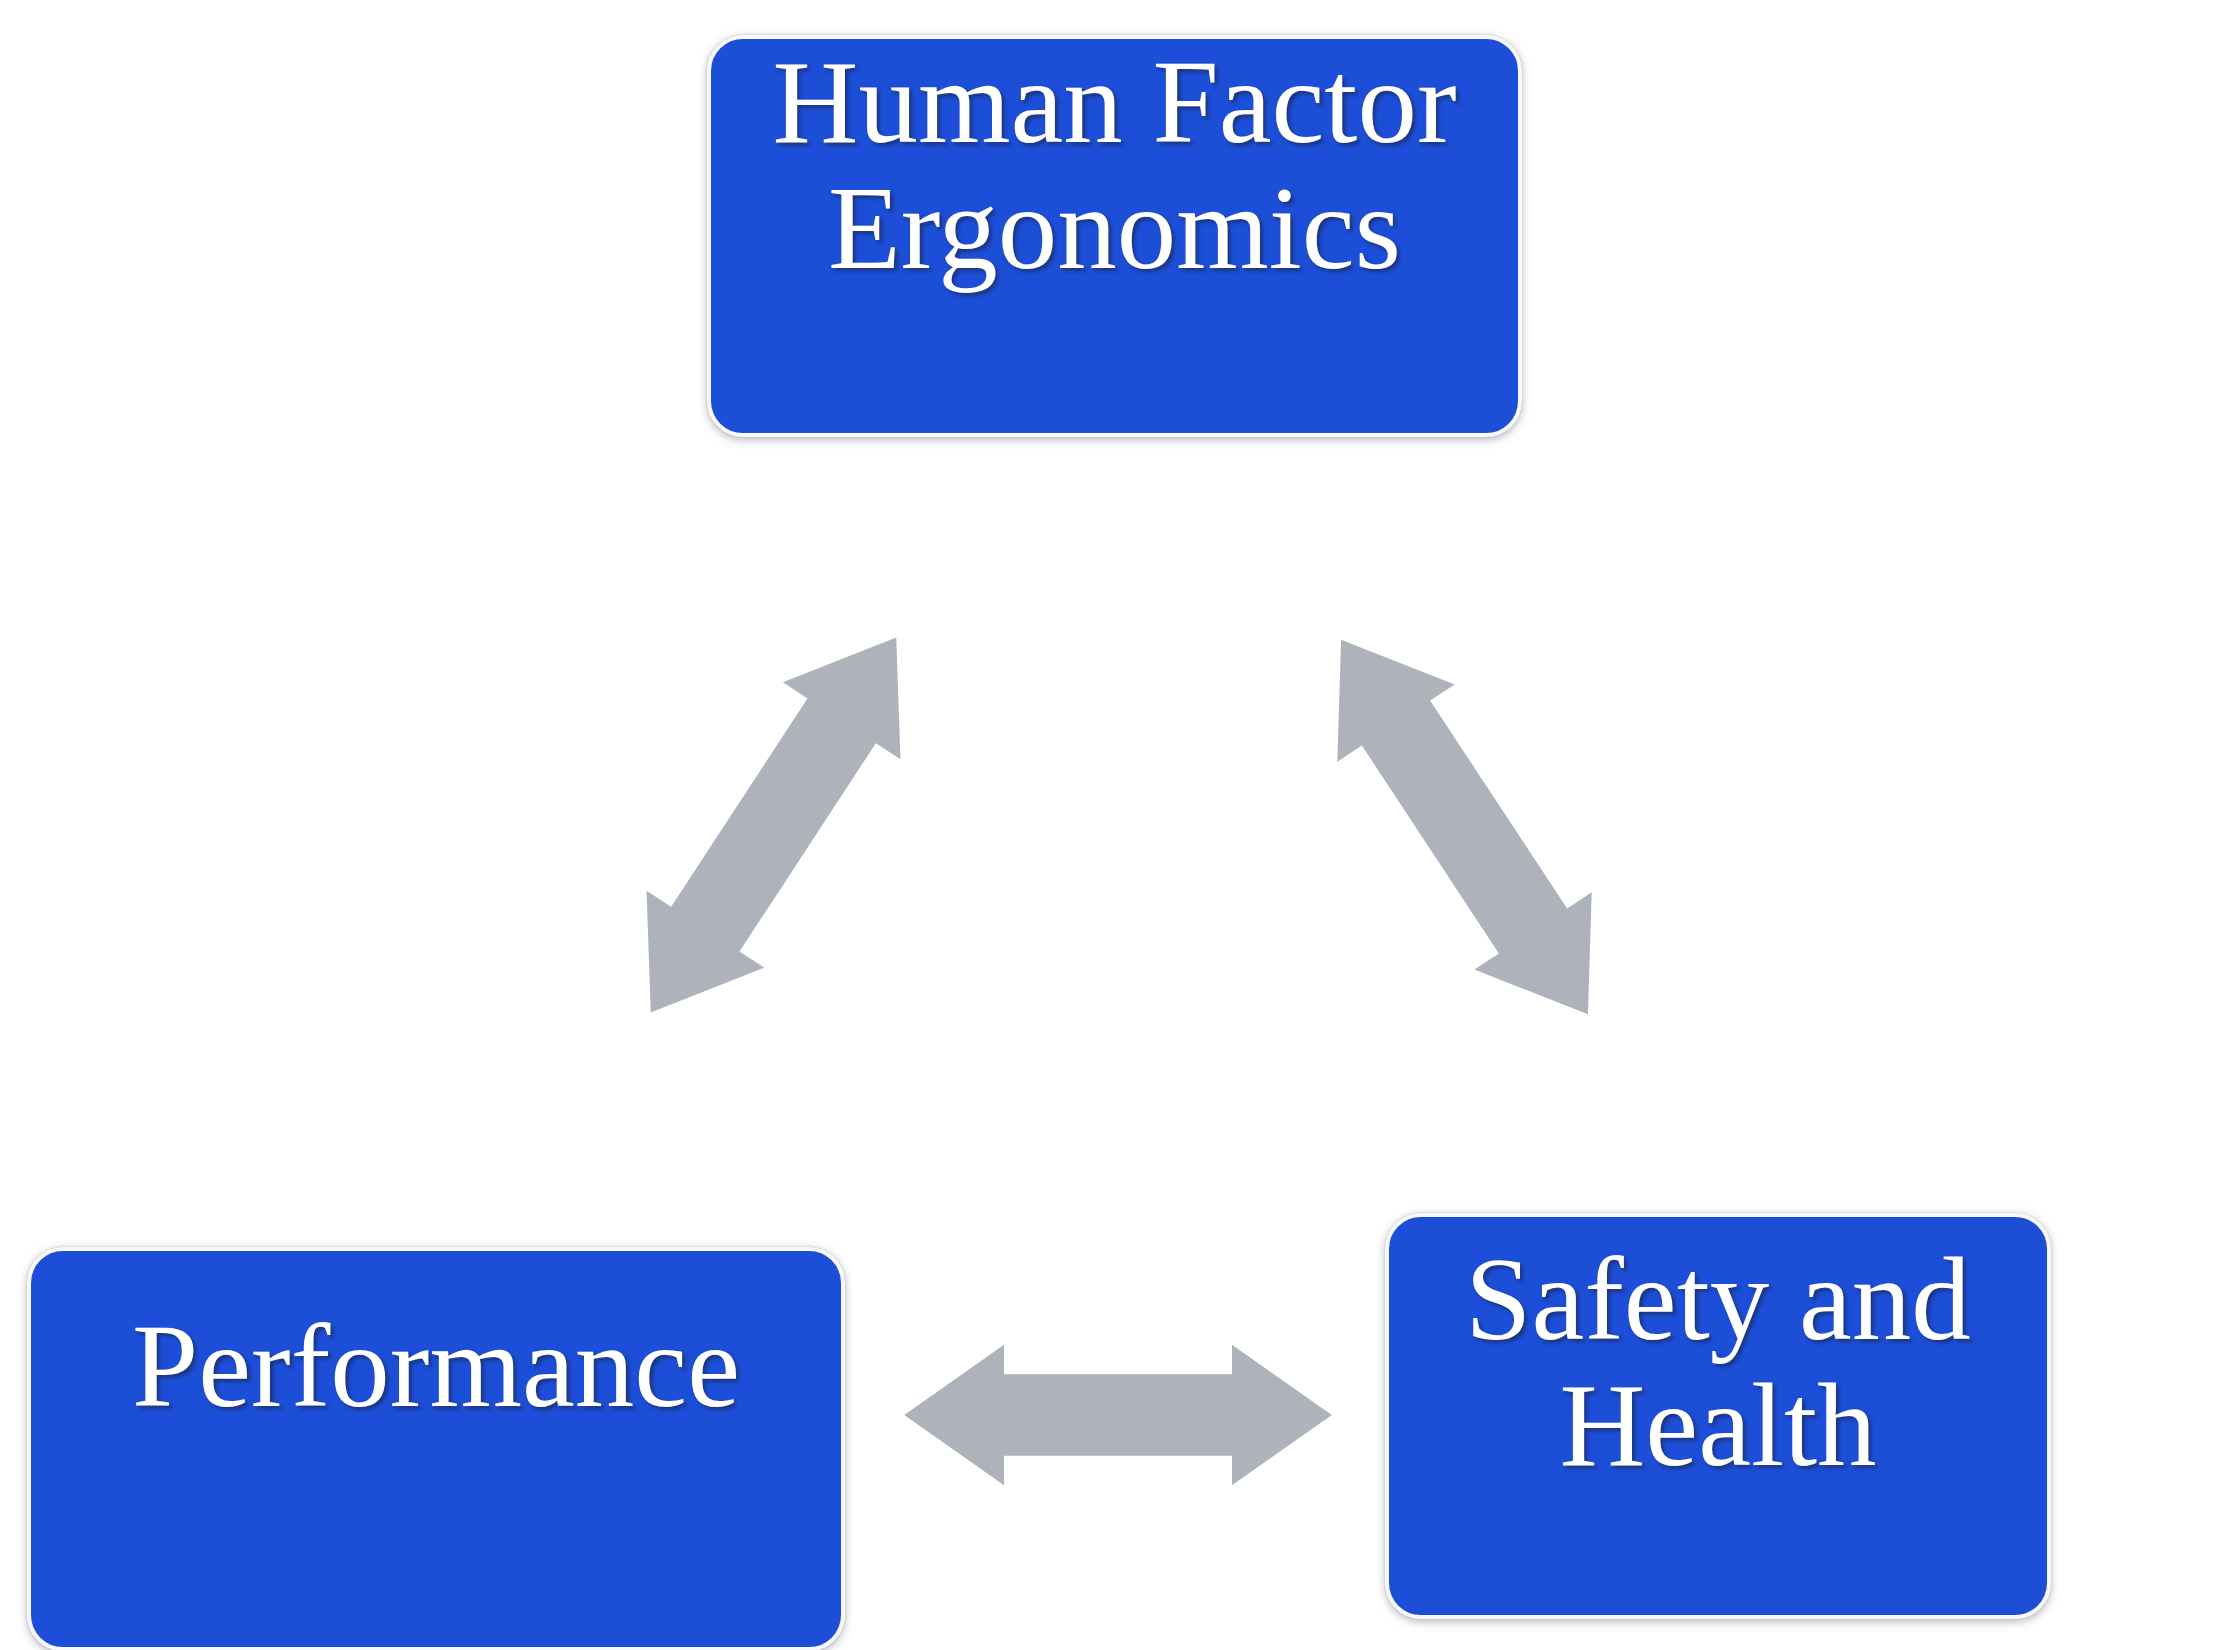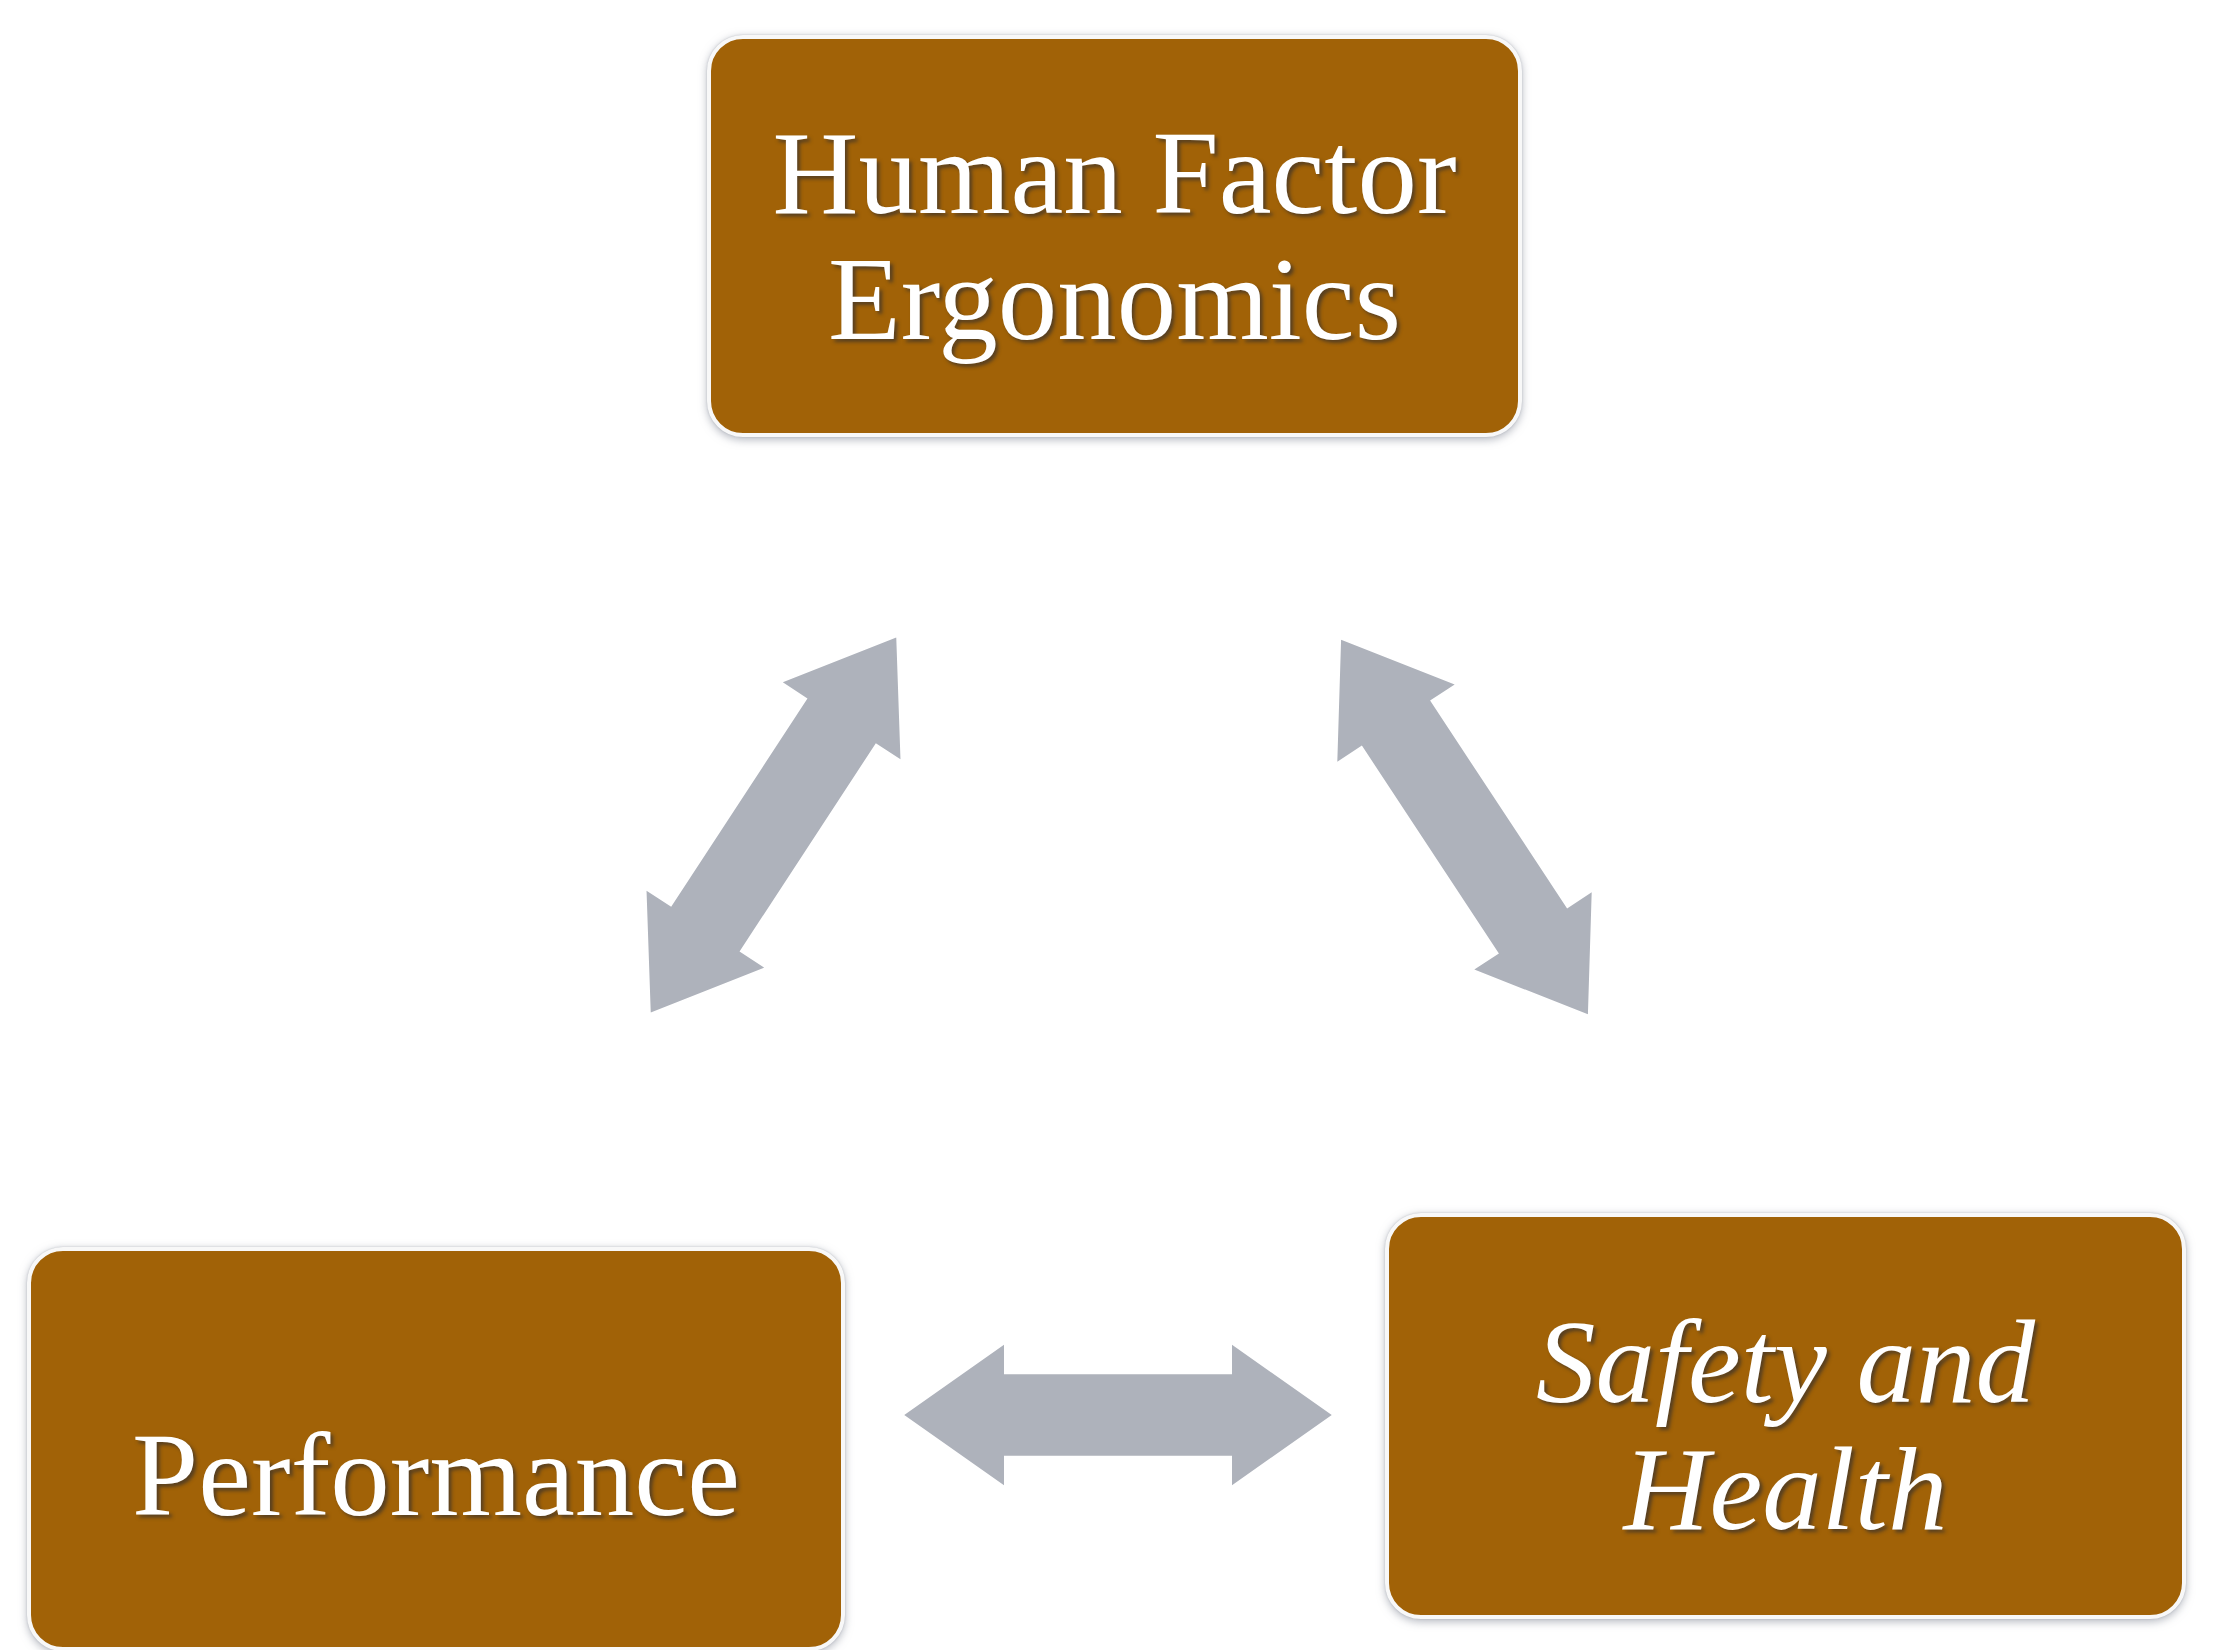--- a/index.html
+++ b/index.html
@@ -8,41 +8,41 @@
     height: 1650px;
     position: relative;
     background: #ffffff;
     font-family: "Liberation Serif", serif;
     overflow: hidden;
   }
 
   .node {
     position: absolute;
     box-sizing: border-box;
-    background: #a16207;
+    background: #1d4ed8;
     border: 4.8px solid #F8F8F8;
     border-radius: 36px;
     box-shadow: 0 2.9px 8.6px rgba(125,132,145,0.55), 0 0 1.9px rgba(125,132,145,0.4);
     display: flex;
-    align-items: center;
+    align-items: flex-start;
     justify-content: center;
     text-align: center;
   }
 
   .node-label {
     color: #FFFFFF;
     font-size: 119px;
     line-height: 1.06;
     white-space: pre-line;
     text-shadow: 2.9px 2.9px 3.8px rgba(25,35,55,0.55);
   }
 
   #node-hfe         { left: 707px;  top: 35px;   width: 815px; height: 402px; }
   #node-performance { left: 27px;   top: 1247px; width: 818px; height: 404px; padding-top: 52px; }
-  #node-safety      { left: 1385px; top: 1213px; width: 801px; height: 406px; padding-top: 19px; font-style: italic; }
+  #node-safety      { left: 1385px; top: 1213px; width: 666px; height: 406px; padding-top: 19px; }
 
   .connector { position: absolute; }
   .connector svg { display: block; width: 100%; height: 100%; }
   .connector polygon { fill: #AEB2BB; }
 
   
   #connector-left   { left: 549px;  top: 749px;  width: 449px; height: 152px; transform: rotate(-56.8deg); }
   #connector-right  { left: 1240px; top: 751px;  width: 449px; height: 152px; transform: rotate(56.6deg); }
   #connector-bottom { left: 904px;  top: 1339px; width: 428px; height: 152px; }
 </style>

